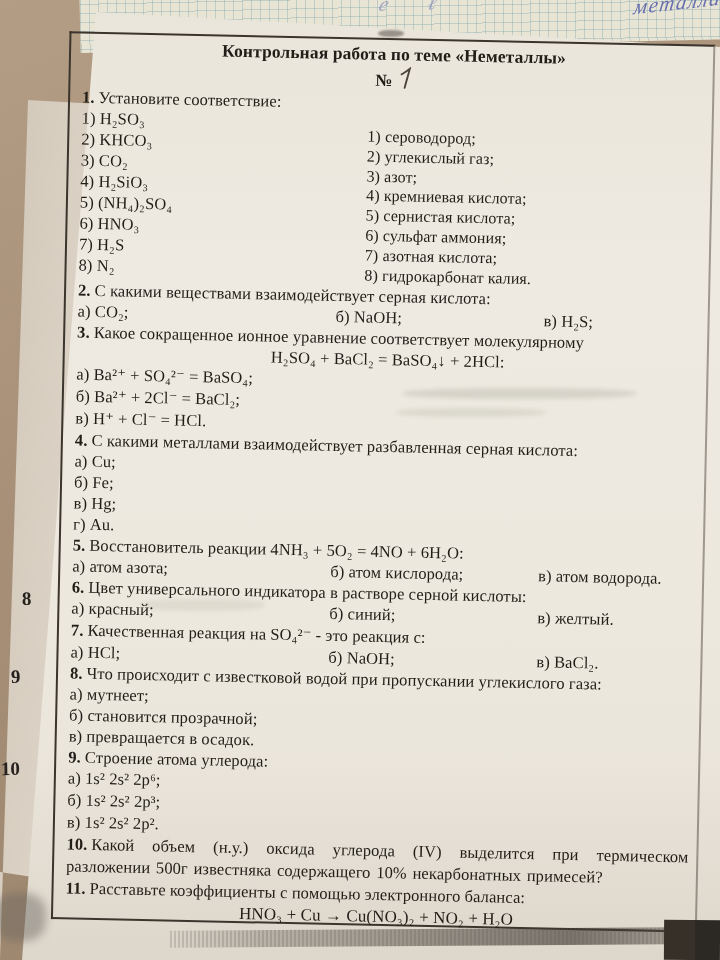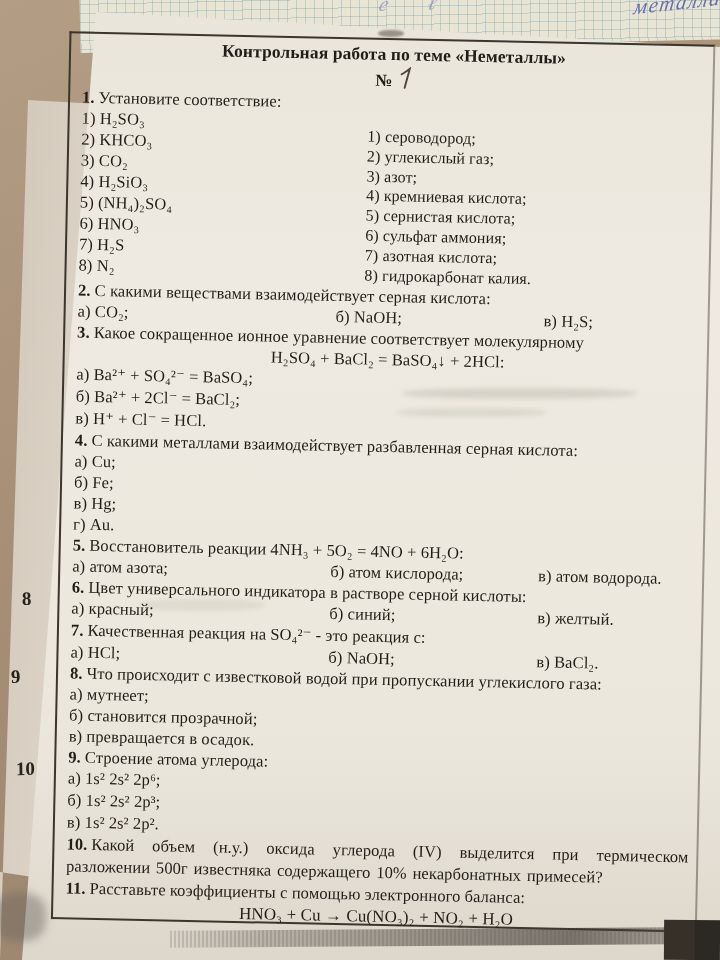--- a/index.html
+++ b/index.html
@@ -20,21 +20,21 @@
   .hw-curl{position:absolute;left:300px;top:4px;font-style:italic;font-size:20px;
     color:#6a72b5;opacity:.55;transform:skewX(-18deg);letter-spacing:40px;}
 
   
   .underlay{left:0;top:0;width:110px;height:960px;z-index:2;
     background:linear-gradient(95deg,#cfc5b7,#dcd3c6 60%,#d5cbbd);
     clip-path:polygon(28px 100px, 98px 104px, 52px 880px, 0px 872px, 0px 960px, 60px 960px, 50px 960px, 0 960px);}
   .u-num{position:absolute;font-weight:bold;font-size:19px;color:#26221d;z-index:3;transform:rotate(-1deg);}
   .u-num.n8{left:22px;top:588px;}
   .u-num.n9{left:11px;top:666px;}
-  .u-num.n10{left:16px;top:758px;}
+  .u-num.n10{left:1px;top:758px;}
 
   
   .paper{left:0;top:0;width:720px;height:960px;z-index:4;
     clip-path:polygon(96px 12px, 720px 47px, 720px 960px, 22px 960px);
     background:
       linear-gradient(100deg, rgba(106,90,72,.30) 0%, rgba(106,90,72,.12) 4%, rgba(0,0,0,0) 10%),
       linear-gradient(0deg, rgba(118,106,90,.10), rgba(0,0,0,0) 22%),
       linear-gradient(180deg,#eae5da 0%,#efeae1 28%,#ede8de 65%,#e8e3d8 100%);}
 
   

